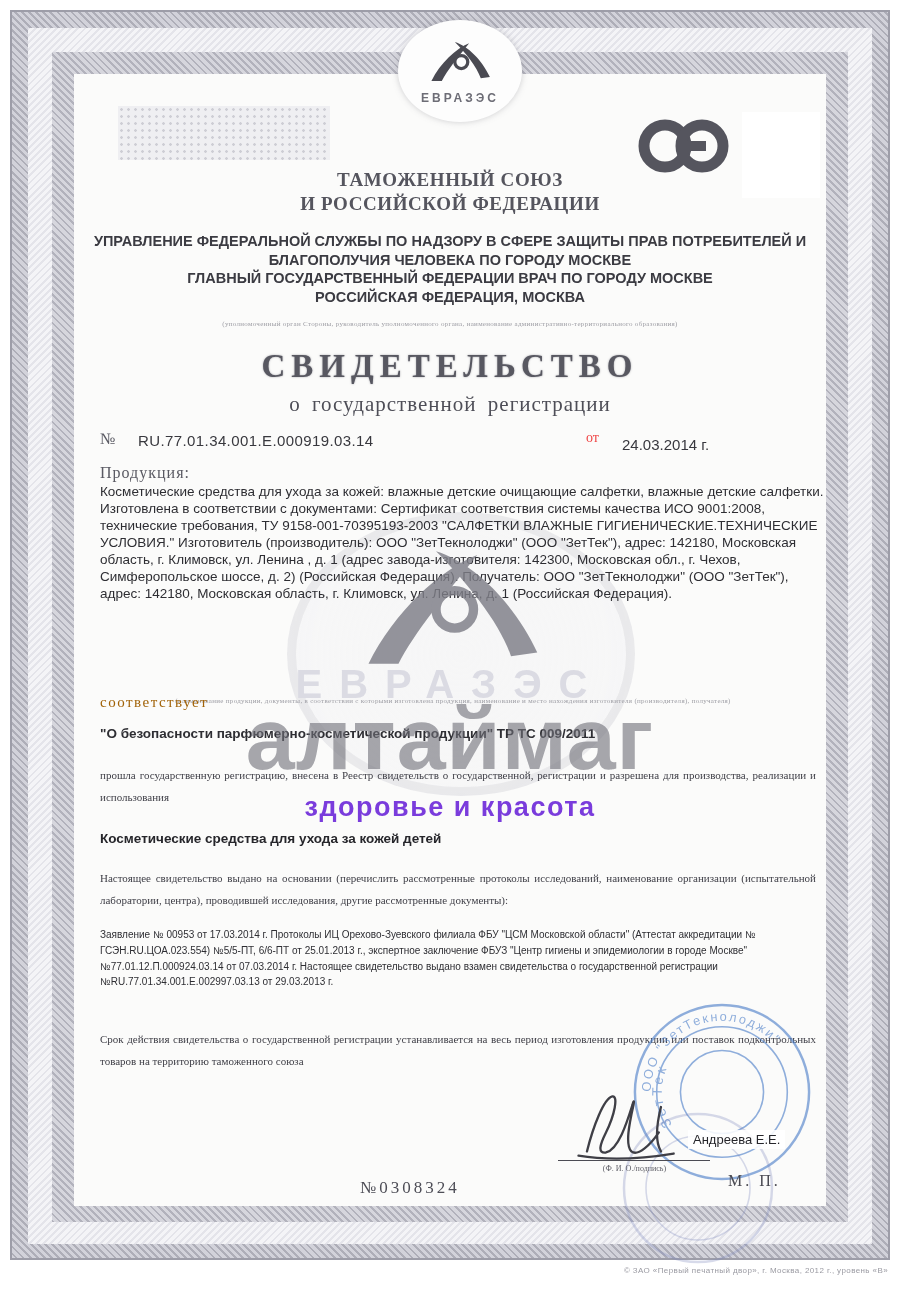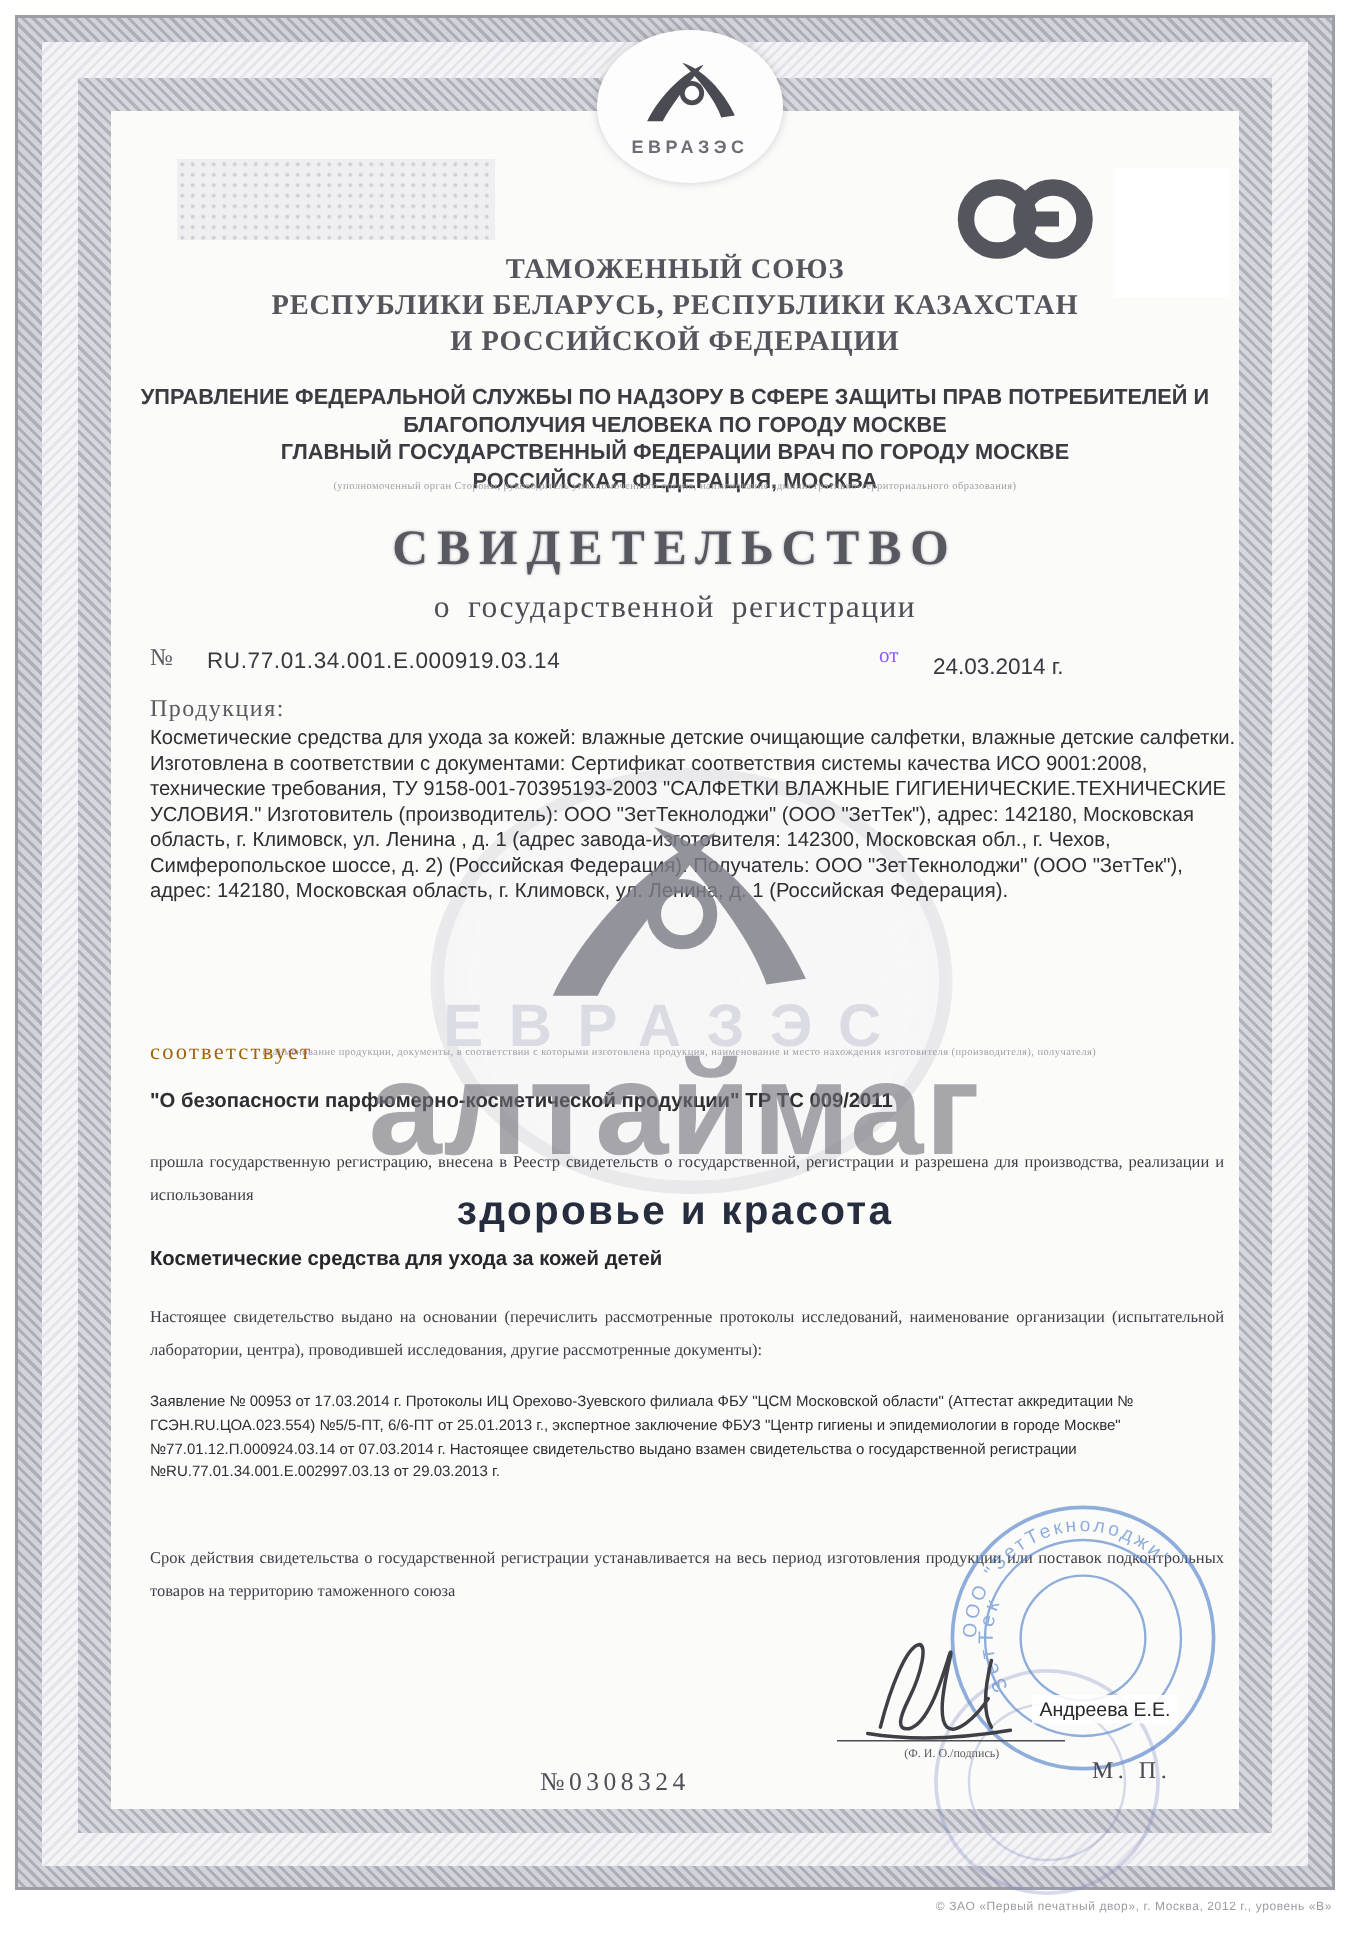--- a/index.html
+++ b/index.html
@@ -42,21 +42,21 @@
   .hdr-caption{left:90px;top:320px;width:720px;z-index:2;}
 
   .title-main{left:90px;top:348px;width:720px;font-size:33px;font-weight:bold;letter-spacing:6px;
     color:#585861;text-shadow:0 0 2px rgba(90,90,100,.55);z-index:2;}
   .title-sub{left:90px;top:392px;width:720px;font-size:21px;color:#4e4e57;word-spacing:5px;
     letter-spacing:1px;z-index:2;}
 
   .num-row{left:100px;top:430px;width:716px;height:30px;z-index:2;}
   .num-label{position:absolute;left:0;top:0;font-size:16px;color:#5a5a63;}
   .num-value{position:absolute;left:38px;top:2px;font-size:15px;color:#38383e;letter-spacing:.4px;}
-  .date-label{position:absolute;left:486px;top:0;font-size:14px;color:#8b5cf6;}
+  .date-label{position:absolute;left:486px;top:0;font-size:14px;color:#ef4444;}
   .date-value{position:absolute;left:522px;top:6px;font-size:15px;color:#38383e;}
 
   .prod-label{left:100px;top:464px;font-size:16px;color:#5a5a63;letter-spacing:1px;z-index:2;}
   .prod-desc{left:100px;top:483px;width:724px;font-size:13.5px;line-height:17px;color:#2e2e33;z-index:2;}
 
   .fine2{left:88px;top:697px;width:730px;z-index:2;}
   .conform-label{left:100px;top:694px;font-size:15px;color:#a16207;letter-spacing:1.5px;z-index:2;}
   .conform-value{left:100px;top:726px;font-size:13.5px;font-weight:bold;color:#2e2e33;z-index:2;}
 
   .para{font-size:11px;line-height:22px;color:#3e3e46;text-align:justify;z-index:2;}
@@ -81,21 +81,21 @@
   
   .wm-circle{left:287px;top:512px;width:330px;height:266px;border-radius:50%;z-index:1;
     border:9px solid rgba(205,205,213,.32);
     background:radial-gradient(circle,rgba(236,236,241,.30),rgba(226,226,233,.16));}
   .wm-swoosh{left:356px;top:540px;z-index:3;opacity:.82;}
   .wm-evrazes{left:90px;top:662px;width:720px;font-family:"Liberation Sans",sans-serif;
     font-size:40px;font-weight:bold;letter-spacing:17px;color:#dbdbe3;z-index:1;}
   .wm-brand{left:80px;top:688px;width:740px;font-family:"Liberation Sans",sans-serif;
     font-size:88px;font-weight:bold;letter-spacing:1px;color:#6f6f78;opacity:.6;z-index:3;}
   .wm-brand-sub{left:90px;top:792px;width:720px;font-family:"Liberation Sans",sans-serif;
-    font-size:27px;font-weight:bold;letter-spacing:1.5px;color:#0f172a;opacity:.9;z-index:3;}
+    font-size:27px;font-weight:bold;letter-spacing:1.5px;color:#6d28d9;opacity:.9;z-index:3;}
 
   .stamp1{left:628px;top:998px;z-index:3;opacity:.62;}
   .stamp2{left:618px;top:1108px;z-index:3;opacity:.30;}
 </style>
 </head>
 <body>
 
 <div id="doc">
 
   <div class="band-a"></div>
@@ -118,21 +118,20 @@
   <div class="abs pattern-block"></div>
   <div class="abs whiteout"></div>
   <svg class="abs se-mark" width="100" height="64" viewBox="0 0 100 64">
     <circle cx="27" cy="32" r="21" fill="none" stroke="#55555e" stroke-width="11"></circle>
     <circle cx="64" cy="32" r="21" fill="none" stroke="#55555e" stroke-width="11"></circle>
     <line x1="42" y1="32" x2="68" y2="32" stroke="#55555e" stroke-width="10"></line>
   </svg>
 
   <div class="abs hdr ctr">
     <div class="hdr-serif">ТАМОЖЕННЫЙ СОЮЗ</div>
-    <div class="hdr-serif">РЕСПУБЛИКИ БЕЛАРУСЬ, РЕСПУБЛИКИ КАЗАХСТАН</div>
     <div class="hdr-serif">И РОССИЙСКОЙ ФЕДЕРАЦИИ</div>
     <div class="hdr-auth sans">УПРАВЛЕНИЕ ФЕДЕРАЛЬНОЙ СЛУЖБЫ ПО НАДЗОРУ В СФЕРЕ ЗАЩИТЫ ПРАВ ПОТРЕБИТЕЛЕЙ И БЛАГОПОЛУЧИЯ ЧЕЛОВЕКА ПО ГОРОДУ МОСКВЕ</div>
     <div class="hdr-auth sans" style="margin-top:0;">ГЛАВНЫЙ ГОСУДАРСТВЕННЫЙ ФЕДЕРАЦИИ ВРАЧ ПО ГОРОДУ МОСКВЕ</div>
     <div class="hdr-auth sans" style="margin-top:0;">РОССИЙСКАЯ ФЕДЕРАЦИЯ, МОСКВА</div>
   </div>
   <div class="abs title-main ctr">СВИДЕТЕЛЬСТВО</div>
 
   <div class="abs hdr-caption ctr tiny">(уполномоченный орган Стороны, руководитель уполномоченного органа, наименование административно-территориального образования)</div>
   <div class="abs title-sub ctr">о государственной регистрации</div>
 

